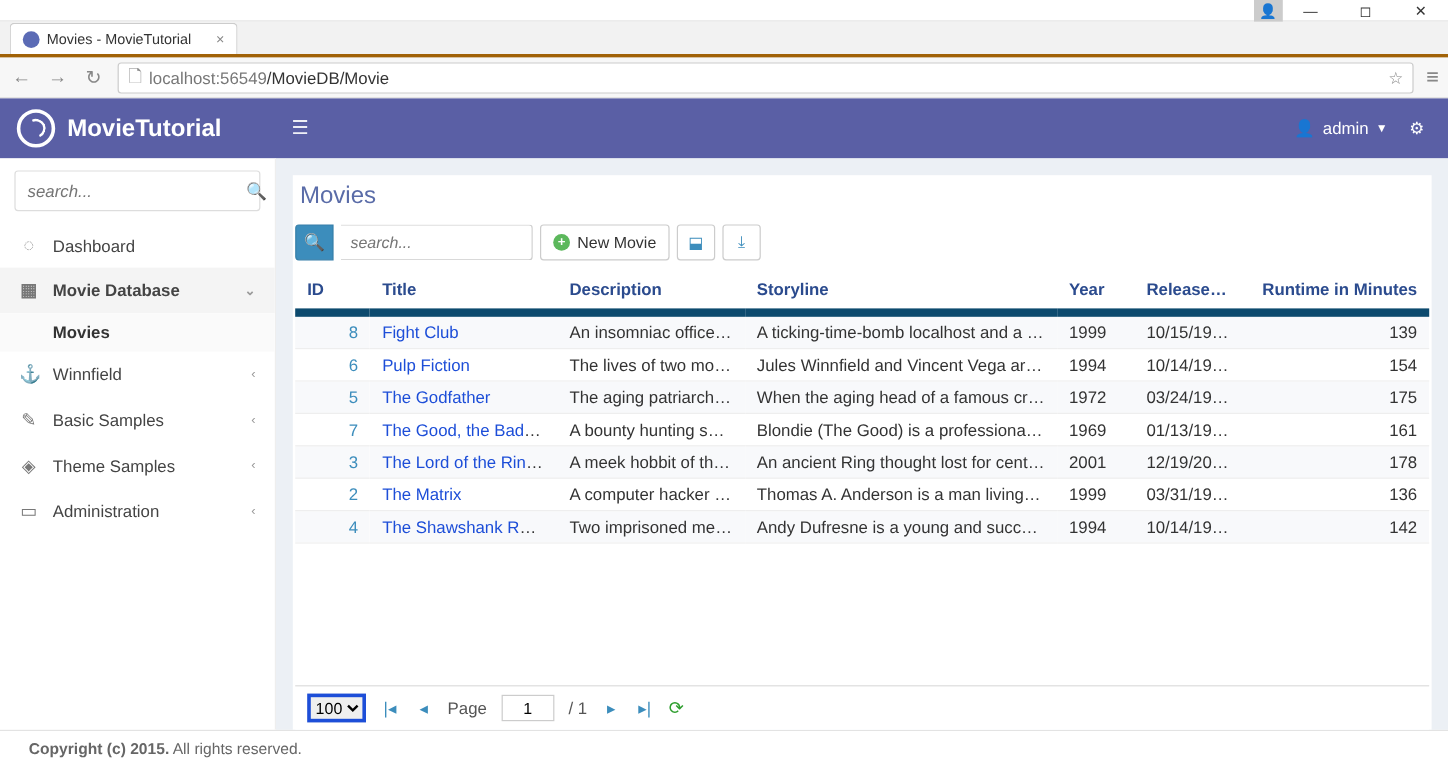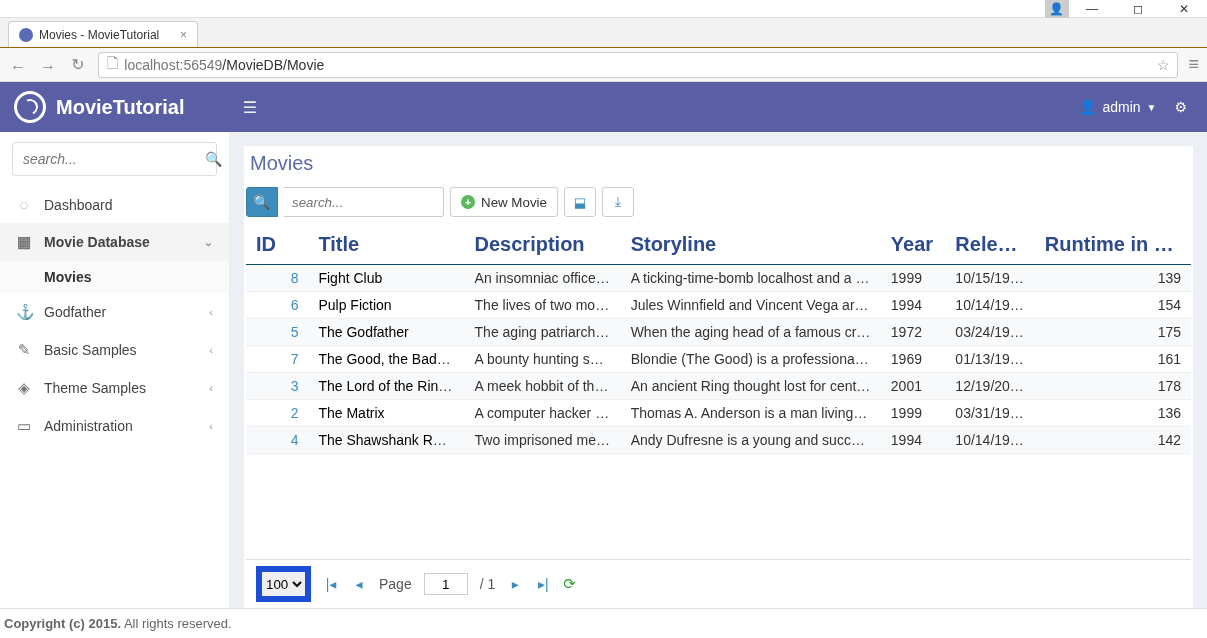--- a/index.html
+++ b/index.html
@@ -4,21 +4,21 @@
 <style>
 * { margin: 0; padding: 0; box-sizing: border-box; font-family: "Segoe UI", Arial, sans-serif; }
 body { background: #fff; font-size: 14px; color: #333; overflow: hidden; }
 
 
 .win-titlebar { height: 18px; background: #fff; display: flex; justify-content: flex-end; align-items: flex-start; border-bottom: 1px solid #e0e0e0; }
 .win-btn { width: 46px; height: 18px; display:flex; align-items:center; justify-content:center; font-size:12px; }
 .win-user { background:#ccc; color:#fff; width:24px; }
 
 
-.br-tabs { height: 30px; background: #f2f2f2; display:flex; align-items:flex-end; padding-left:8px; border-bottom:1px solid #a16207; }
+.br-tabs { height: 30px; background: #f2f2f2; display:flex; align-items:flex-end; padding-left:8px; border-bottom:3px solid #a16207; }
 .br-tab { background:#fff; border:1px solid #ccc; border-bottom:none; border-radius:4px 4px 0 0; height:26px; display:flex; align-items:center; padding:0 10px; gap:6px; font-size:12px; min-width:190px; }
 .br-tab .fav { width:14px; height:14px; border-radius:50%; background:#5b6bb5; display:inline-block; }
 .br-tab .x { margin-left:auto; color:#888; }
 .br-addr { height: 34px; background:#f7f7f7; border-bottom:1px solid #ddd; display:flex; align-items:center; padding:0 8px; gap:10px; }
 .br-addr .nav { color:#888; font-size:16px; width:20px; text-align:center; }
 .br-url { flex:1; height:26px; border:1px solid #ccc; border-radius:3px; background:#fff; display:flex; align-items:center; padding:0 8px; color:#333; font-size:14px; }
 .br-url .host { color:#777; }
 .br-url .port { color:#777; }
 .br-url .star { margin-left:auto; color:#888; }
 .br-menu { color:#888; font-size:18px; }
@@ -45,35 +45,35 @@
 
 .main { flex:1; background:#ecf0f5; padding:14px 14px 0 14px; display:flex; flex-direction:column; }
 .panel-title { color:#5a6ca8; font-size:20px; padding:6px 4px 12px; }
 .toolbar { display:flex; gap:6px; margin-bottom:8px; }
 .tb-search-btn { background:#3c8dbc; color:#fff; width:32px; height:30px; border:1px solid #367fa9; border-radius:3px 0 0 3px; display:flex; align-items:center; justify-content:center; }
 .tb-search-inp { height:30px; border:1px solid #ccc; border-left:none; border-radius:0 3px 3px 0; padding:0 8px; width:160px; font-style:italic; color:#888; outline:none; }
 .tb-btn { height:30px; border:1px solid #ccc; background:#fff; border-radius:3px; padding:0 10px; display:flex; align-items:center; gap:6px; cursor:pointer; color:#333; }
 .tb-btn .plus { width:14px; height:14px; border-radius:50%; background:#5cb85c; color:#fff; display:inline-flex; align-items:center; justify-content:center; font-size:11px; font-weight:bold; }
 .tb-icon { width:32px; justify-content:center; color:#3c8dbc; }
 table.grid { width:100%; border-collapse:collapse; table-layout:fixed; }
-table.grid th { text-align:left; padding:8px 10px; border-bottom:1px solid #0c4a6e; font-weight:700; color:#2b4b8e; font-size:20px; white-space:nowrap; overflow:hidden; text-overflow:ellipsis; }
+table.grid th { text-align:left; padding:8px 10px; border-bottom:7px solid #0c4a6e; font-weight:700; color:#2b4b8e; font-size:14px; white-space:nowrap; overflow:hidden; text-overflow:ellipsis; }
 table.grid td { padding:5px 10px; border-bottom:1px solid #eee; white-space:nowrap; overflow:hidden; text-overflow:ellipsis; font-size:14px; }
 table.grid tr:nth-child(odd) td { background:#f8f9fb; }
 table.grid tr:nth-child(even) td { background:#fff; }
 table.grid td.idcell { text-align:right; color:#3c8dbc; }
-table.grid td.title a { color:#000000; text-decoration:none; }
+table.grid td.title a { color:#1d4ed8; text-decoration:none; }
 table.grid td.num { text-align:right; }
 
 .pager { border-top:1px solid #ddd; padding:6px 10px; display:flex; align-items:center; gap:12px; color:#555; margin-top:auto; background:#fff; }
-.pager select { height:36px; border:6px solid #1d4ed8; }
+.pager select { height:24px; border:3px solid #1d4ed8; }
 .pager .pg-btn { color:#3c8dbc; cursor:pointer; width:16px; text-align:center; }
 .pager input { width:44px; height:22px; border:1px solid #ccc; text-align:center; }
 .pager .reload { color:#2e9e2e; font-size:15px; }
 
-.footer { height:30px; border-top:1px solid #ddd; display:flex; align-items:center; padding:0 4px; font-size:13px; color:#666; background:#fff; }
+.footer { height:30px; border-top:1px solid #ddd; display:flex; align-items:center; padding:0 24px; font-size:13px; color:#666; background:#fff; }
 .footer .right { margin-left:auto;margin-top:44px; }
 
 .content-area { background:#fff; flex:1; display:flex; flex-direction:column; padding:0 2px; }
 col.c-id{width:60px} col.c-title{width:150px} col.c-desc{width:150px} col.c-story{width:250px} col.c-year{width:62px} col.c-rel{width:86px} col.c-run{width:150px}
 </style>
 </head>
 <body>
 
 <div class="win-titlebar">
   <div class="win-btn win-user">👤</div>
@@ -132,21 +132,21 @@
           <span>Dashboard</span>
         </div>
         <div class="sb-item active">
           <span class="sb-icon">▦</span>
           <span>Movie Database</span>
           <span class="chev">⌄</span>
         </div>
         <div class="sb-sub">Movies</div>
         <div class="sb-item">
           <span class="sb-icon">⚓</span>
-          <span>Godfather</span>
+          <span>Winnfield</span>
           <span class="chev">‹</span>
         </div>
         <div class="sb-item">
           <span class="sb-icon">✎</span>
           <span>Basic Samples</span>
           <span class="chev">‹</span>
         </div>
         <div class="sb-item">
           <span class="sb-icon">◈</span>
           <span>Theme Samples</span>

